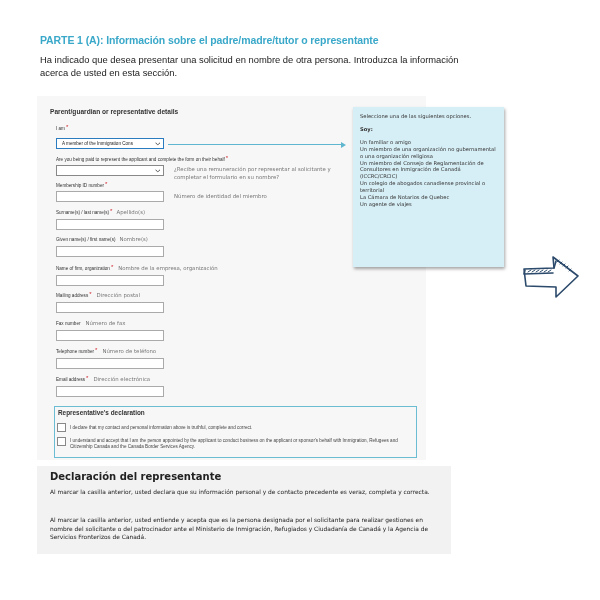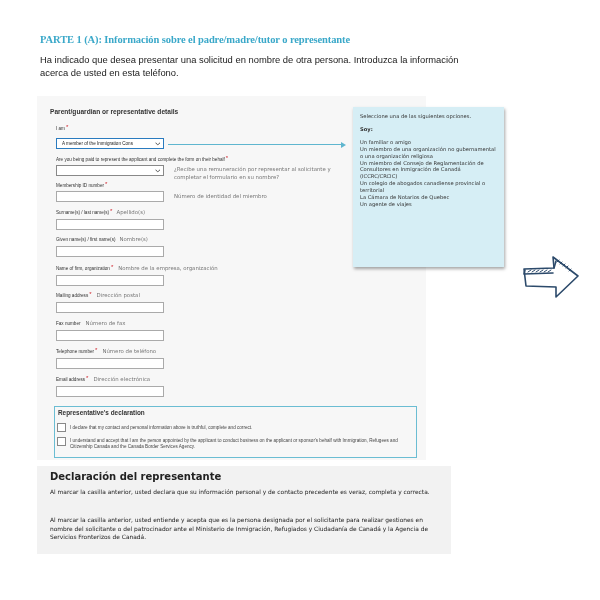--- a/index.html
+++ b/index.html
@@ -1,19 +1,19 @@
 <!DOCTYPE html>
 <html><head>
 <meta charset="utf-8">
 <style>
   * { box-sizing: border-box; margin: 0; padding: 0; }
   html, body { width: 600px; height: 600px; background: #ffffff; overflow: hidden; }
   body { position: relative; font-family: "Liberation Sans", sans-serif; color: #222; }
 
-  .title { position: absolute; left: 40px; top: 34px; font-family: Liberation Serif, serif; font-weight: bold; font-size: 10.5px; color: #3aa8c9; letter-spacing: -0.1px; }
+  .title { position: absolute; left: 40px; top: 34px; font-family: Liberation Sans, sans-serif; font-weight: bold; font-size: 10.5px; color: #3aa8c9; letter-spacing: -0.1px; }
   .intro { position: absolute; left: 40px; top: 54px; width: 430px; font-size: 9.4px; line-height: 12.5px; color: #222; }
 
   .form-panel { position: absolute; left: 37px; top: 96px; width: 389px; height: 364px; background: #f7f7f7; }
   .form-heading { position: absolute; left: 50px; top: 108px; font-size: 6.6px; font-weight: bold; color: #333; }
   .lbl { position: absolute; font-size: 4.6px; color: #333; white-space: nowrap; }
   .req { color: #d0202a; font-size: 6px; position: relative; top: -1px; margin-left: 1px; }
   .es { position: absolute; font-family: "DejaVu Sans", sans-serif; font-size: 5.4px; color: #777; white-space: nowrap; }
   .es-wrap { white-space: normal; line-height: 8px; width: 160px; }
   .inp { position: absolute; left: 56px; width: 108px; height: 11px; background: #fff; border: 1px solid #aaa; }
   .sel { position: absolute; left: 56px; width: 108px; height: 11px; background: #fff; border: 1px solid #888; font-size: 4.6px; color: #222; padding: 2px 0 0 5px; white-space: nowrap; overflow: hidden; }
@@ -36,21 +36,21 @@
   .cb-text { position: absolute; left: 70px; font-size: 4.6px; line-height: 6.3px; color: #444; width: 345px; }
 
   .es-panel { position: absolute; left: 37px; top: 466px; width: 414px; height: 88px; background: #f2f2f2; }
   .es-title { position: absolute; left: 50px; top: 471px; font-family: "DejaVu Sans", sans-serif; font-size: 10px; font-weight: bold; color: #222; }
   .es-para { position: absolute; left: 50px; width: 395px; font-family: "DejaVu Sans", sans-serif; font-size: 5.9px; line-height: 8.6px; color: #222; }
 </style>
 </head>
 <body>
 
 <div class="title">PARTE 1 (A): Información sobre el padre/madre/tutor o representante</div>
-<div class="intro">Ha indicado que desea presentar una solicitud en nombre de otra persona. Introduzca la información acerca de usted en esta teléfono.</div>
+<div class="intro">Ha indicado que desea presentar una solicitud en nombre de otra persona. Introduzca la información acerca de usted en esta sección.</div>
 
 <div class="form-panel"></div>
 <div class="form-heading">Parent/guardian or representative details</div>
 
 <div class="lbl" style="left:56px; top:125px;"><span>I am</span><span class="req">*</span></div>
 <div class="sel active" style="top:138px;">
   <span>A member of the Immigration Cons</span>
   <span class="chev">⌵</span>
 </div>
 <div class="connector"></div>

